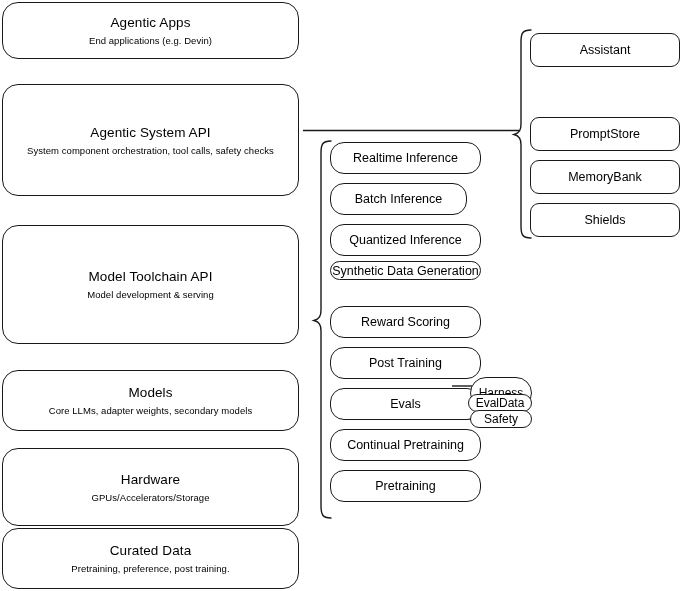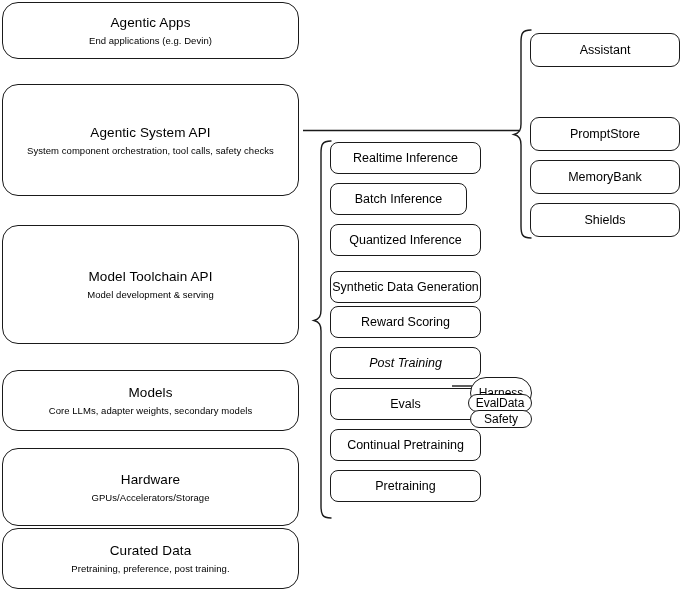--- a/index.html
+++ b/index.html
@@ -36,21 +36,21 @@
     line-height: 17px;
     letter-spacing: 0.1px;
   }
   .layer .subtitle {
     font-size: 9.5px;
     line-height: 13px;
     margin-top: 3px;
     letter-spacing: 0.05px;
   }
   .cap {
-    border-radius: 8px;
+    border-radius: 14px;
     font-size: 12.5px;
     line-height: 16px;
   }
   .svc {
     border-radius: 9px;
     font-size: 12.5px;
     line-height: 16px;
   }
   .pill {
     position: absolute;
@@ -139,27 +139,27 @@
 
   <div class="node cap" style="left:330px; top:142px; width:151px; height:32px;">
     <div>Realtime Inference</div>
   </div>
   <div class="node cap" style="left:330px; top:183px; width:137px; height:32px;">
     <div>Batch Inference</div>
   </div>
   <div class="node cap" style="left:330px; top:224px; width:151px; height:32px;">
     <div>Quantized Inference</div>
   </div>
-  <div class="node cap" style="left:330px; top:271px; width:151px; height:32px;">
+  <div class="node cap" style="left:330px; top:261px; width:151px; height:19px;">
     <div>Synthetic Data Generation</div>
   </div>
   <div class="node cap" style="left:330px; top:306px; width:151px; height:32px;">
     <div>Reward Scoring</div>
   </div>
-  <div class="node cap" style="left:330px; top:347px; width:151px; height:32px;font-style:italic;">
+  <div class="node cap" style="left:330px; top:347px; width:151px; height:32px;">
     <div>Post Training</div>
   </div>
   <div class="node cap" style="left:330px; top:388px; width:151px; height:32px;">
     <div>Evals</div>
   </div>
   <div class="node cap" style="left:330px; top:429px; width:151px; height:32px;">
     <div>Continual Pretraining</div>
   </div>
   <div class="node cap" style="left:330px; top:470px; width:151px; height:32px;">
     <div>Pretraining</div>

